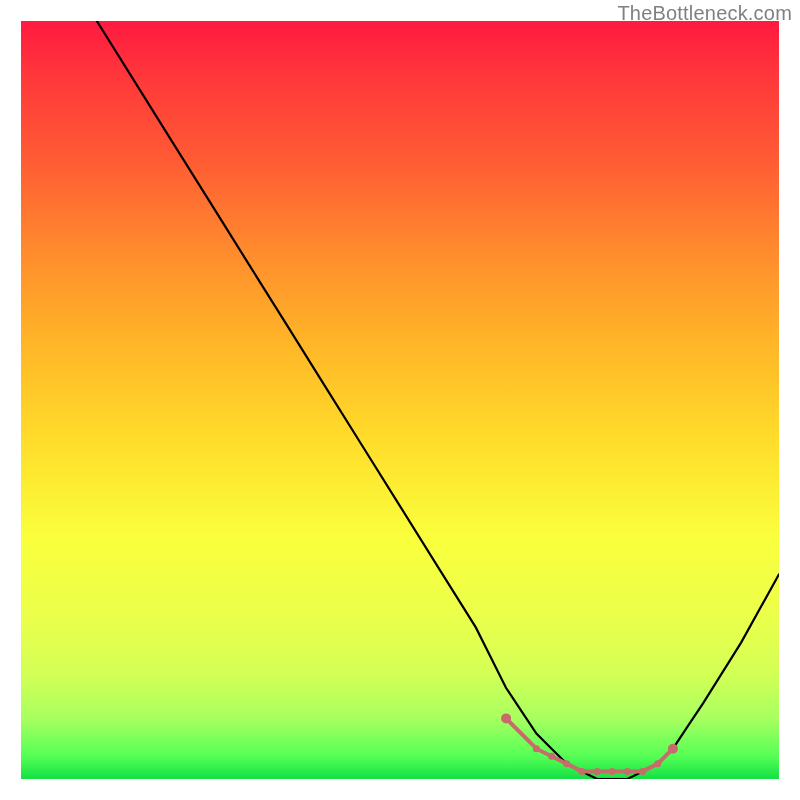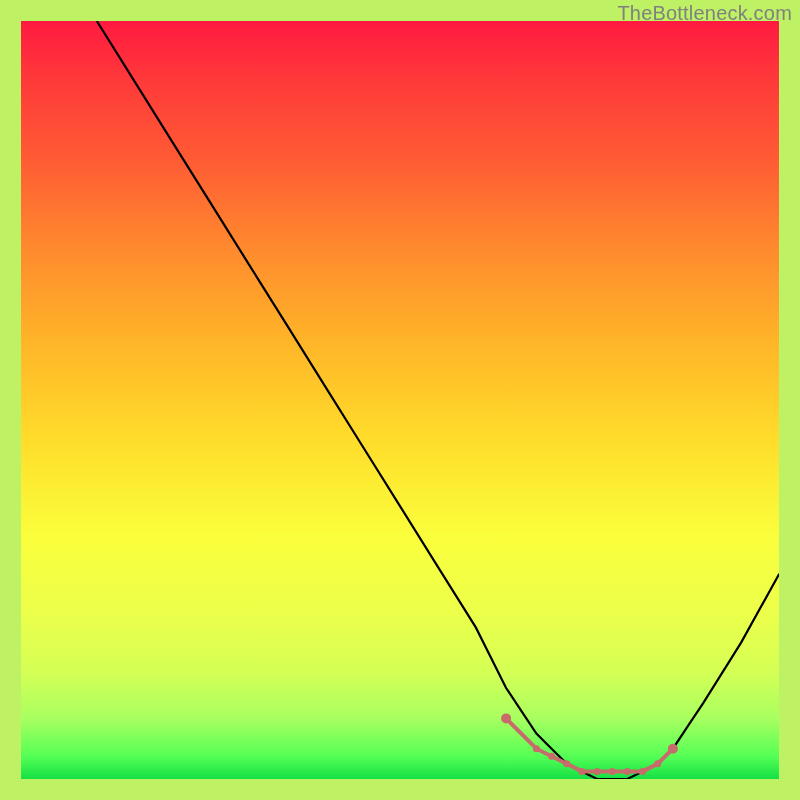--- a/index.html
+++ b/index.html
@@ -7,21 +7,21 @@
     padding: 0;
     width: 800px;
     height: 800px;
     background: #000;
     overflow: hidden;
     font-family: Arial, Helvetica, sans-serif;
   }
   .frame {
     position: absolute;
     inset: 0;
-    background: #bef264;
+    background: #ffffff;
   }
   .plot-area {
     position: absolute;
     left: 21px;
     top: 21px;
     width: 758px;
     height: 758px;
     overflow: hidden;
   }
   .gradient {

